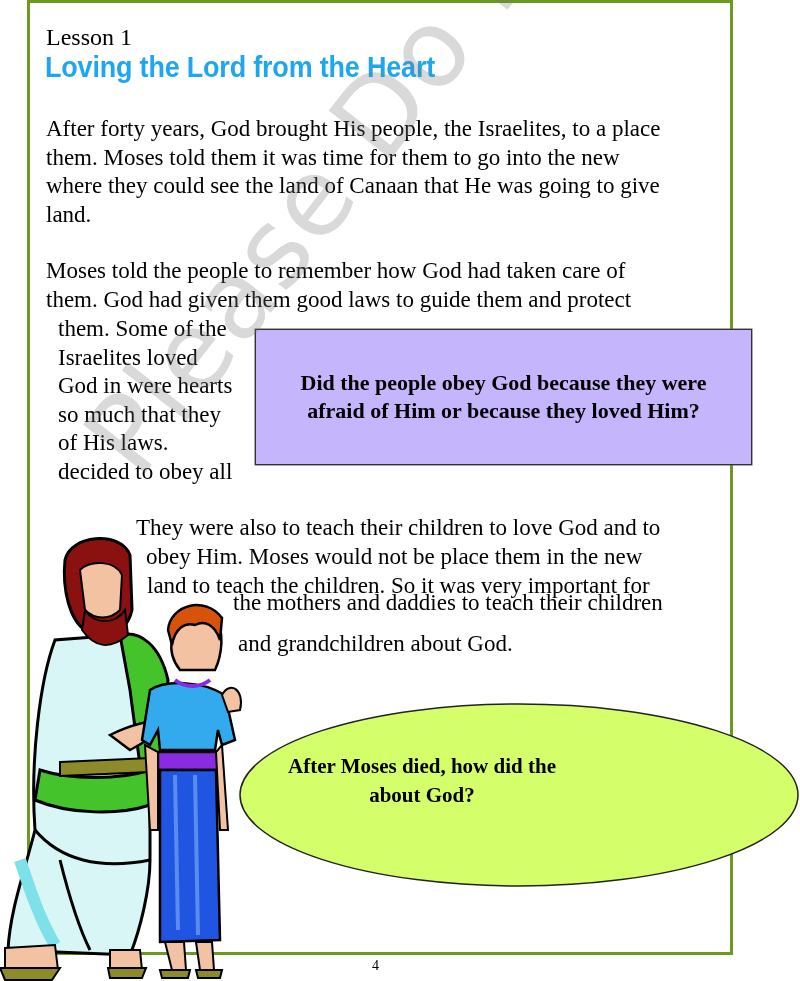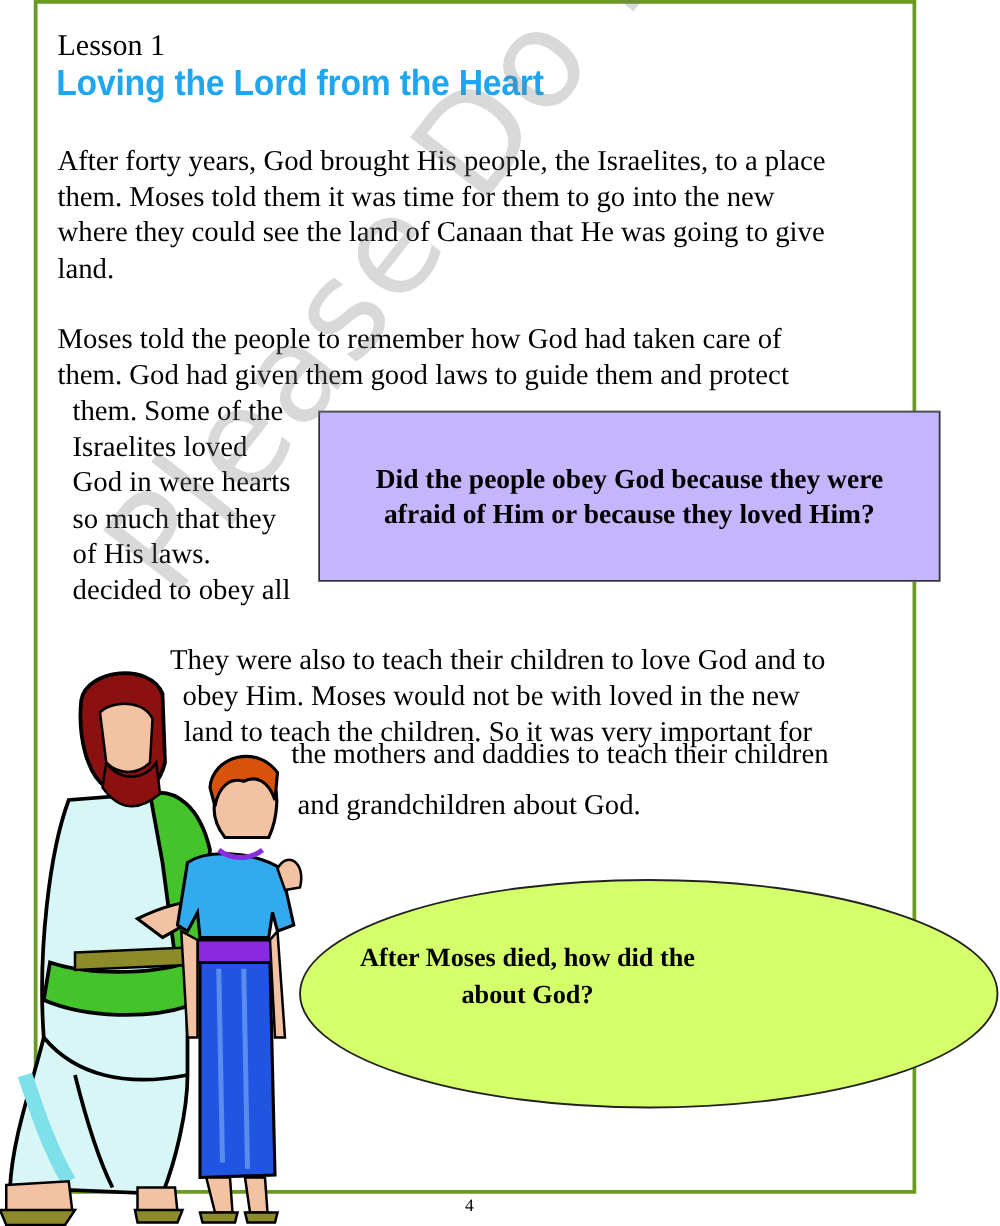--- a/index.html
+++ b/index.html
@@ -50,21 +50,21 @@
 
 <div class="qbox">
   <div>
     <div>Did the people obey God because they were</div>
     <div>afraid of Him or because they loved Him?</div>
   </div>
 </div>
 
 <div class="p p4">
   <span style="left:136px; top:0px;">They were also to teach their children to love God and to</span>
-  <span style="left:146px; top:29px;">obey Him. Moses would not be with loved in the new</span>
+  <span style="left:146px; top:29px;">obey Him. Moses would not be place them in the new</span>
   <span style="left:147px; top:58px;">land to teach the children. So it was very important for</span>
   <span style="left:233px; top:75px;">the mothers and daddies to teach their children</span>
   <span style="left:238px; top:116px;text-align:center;">and grandchildren about God.</span>
 </div>
 
 <svg class="ellipse" viewBox="0 0 562 186">
   <ellipse cx="281" cy="93" rx="279" ry="91" fill="#d4ff6a" stroke="#222" stroke-width="1.5"></ellipse>
 </svg>
 <div class="ellipse-text">
   <div>After Moses died, how did the</div>

